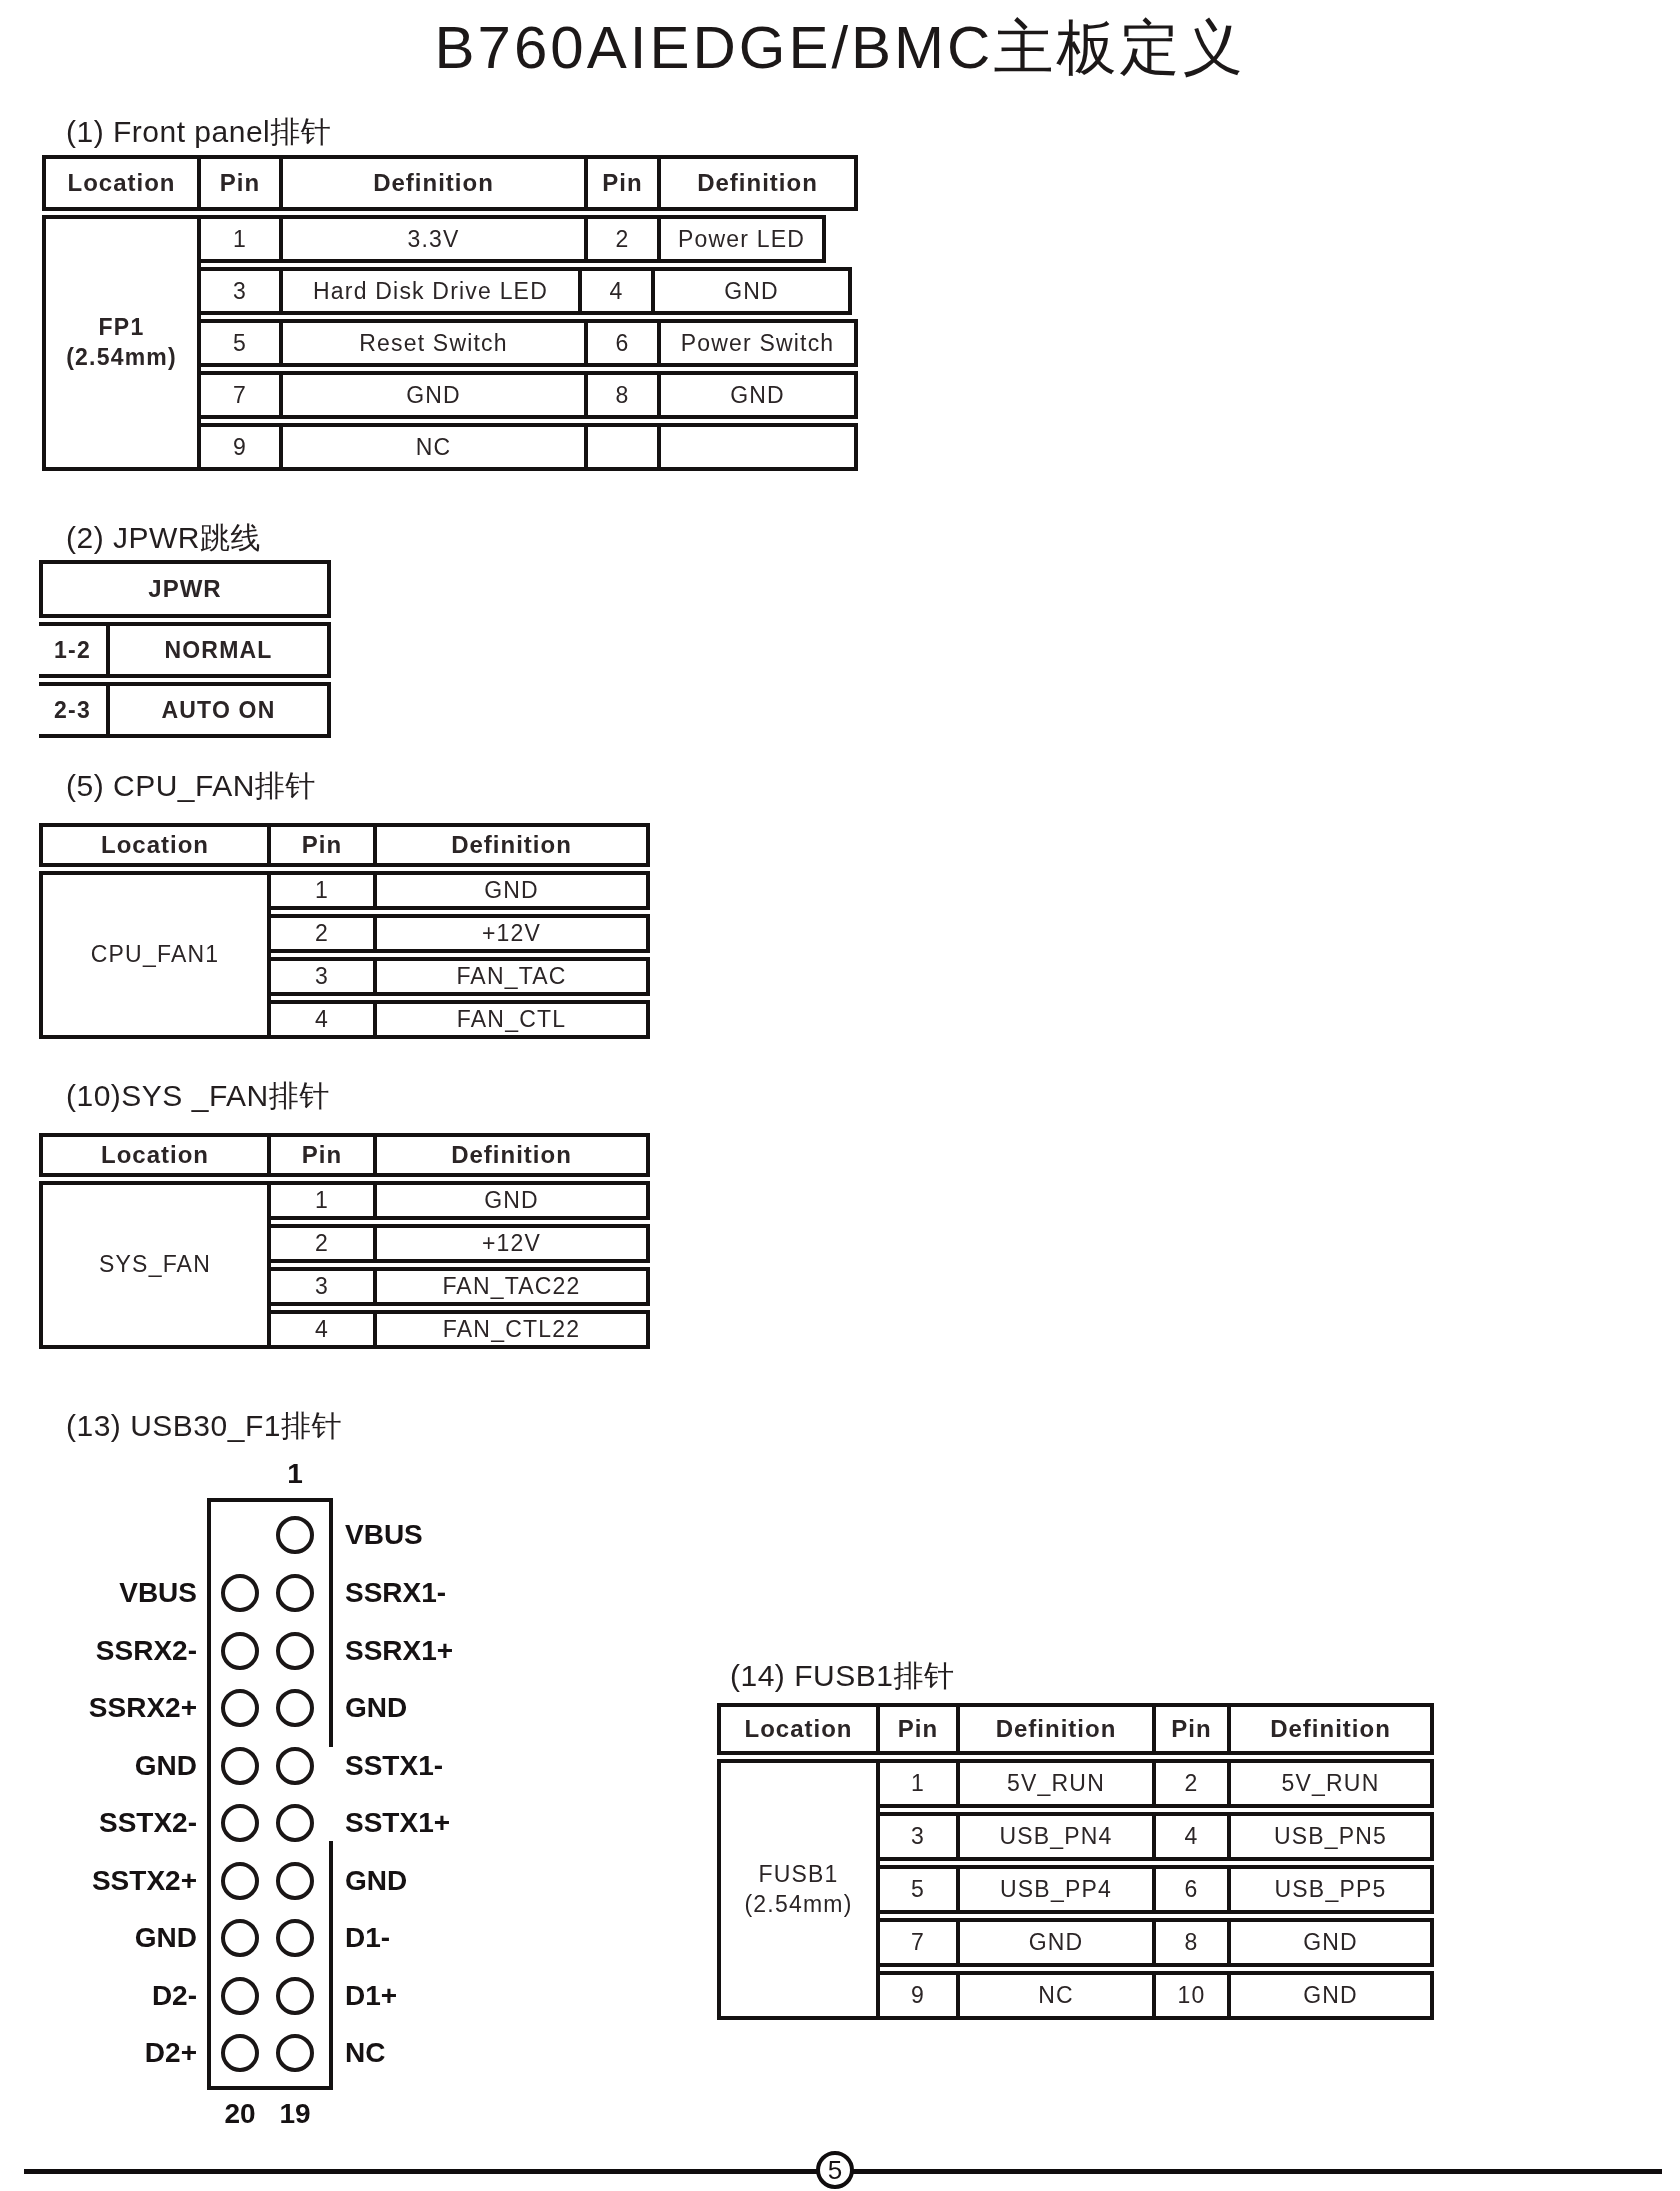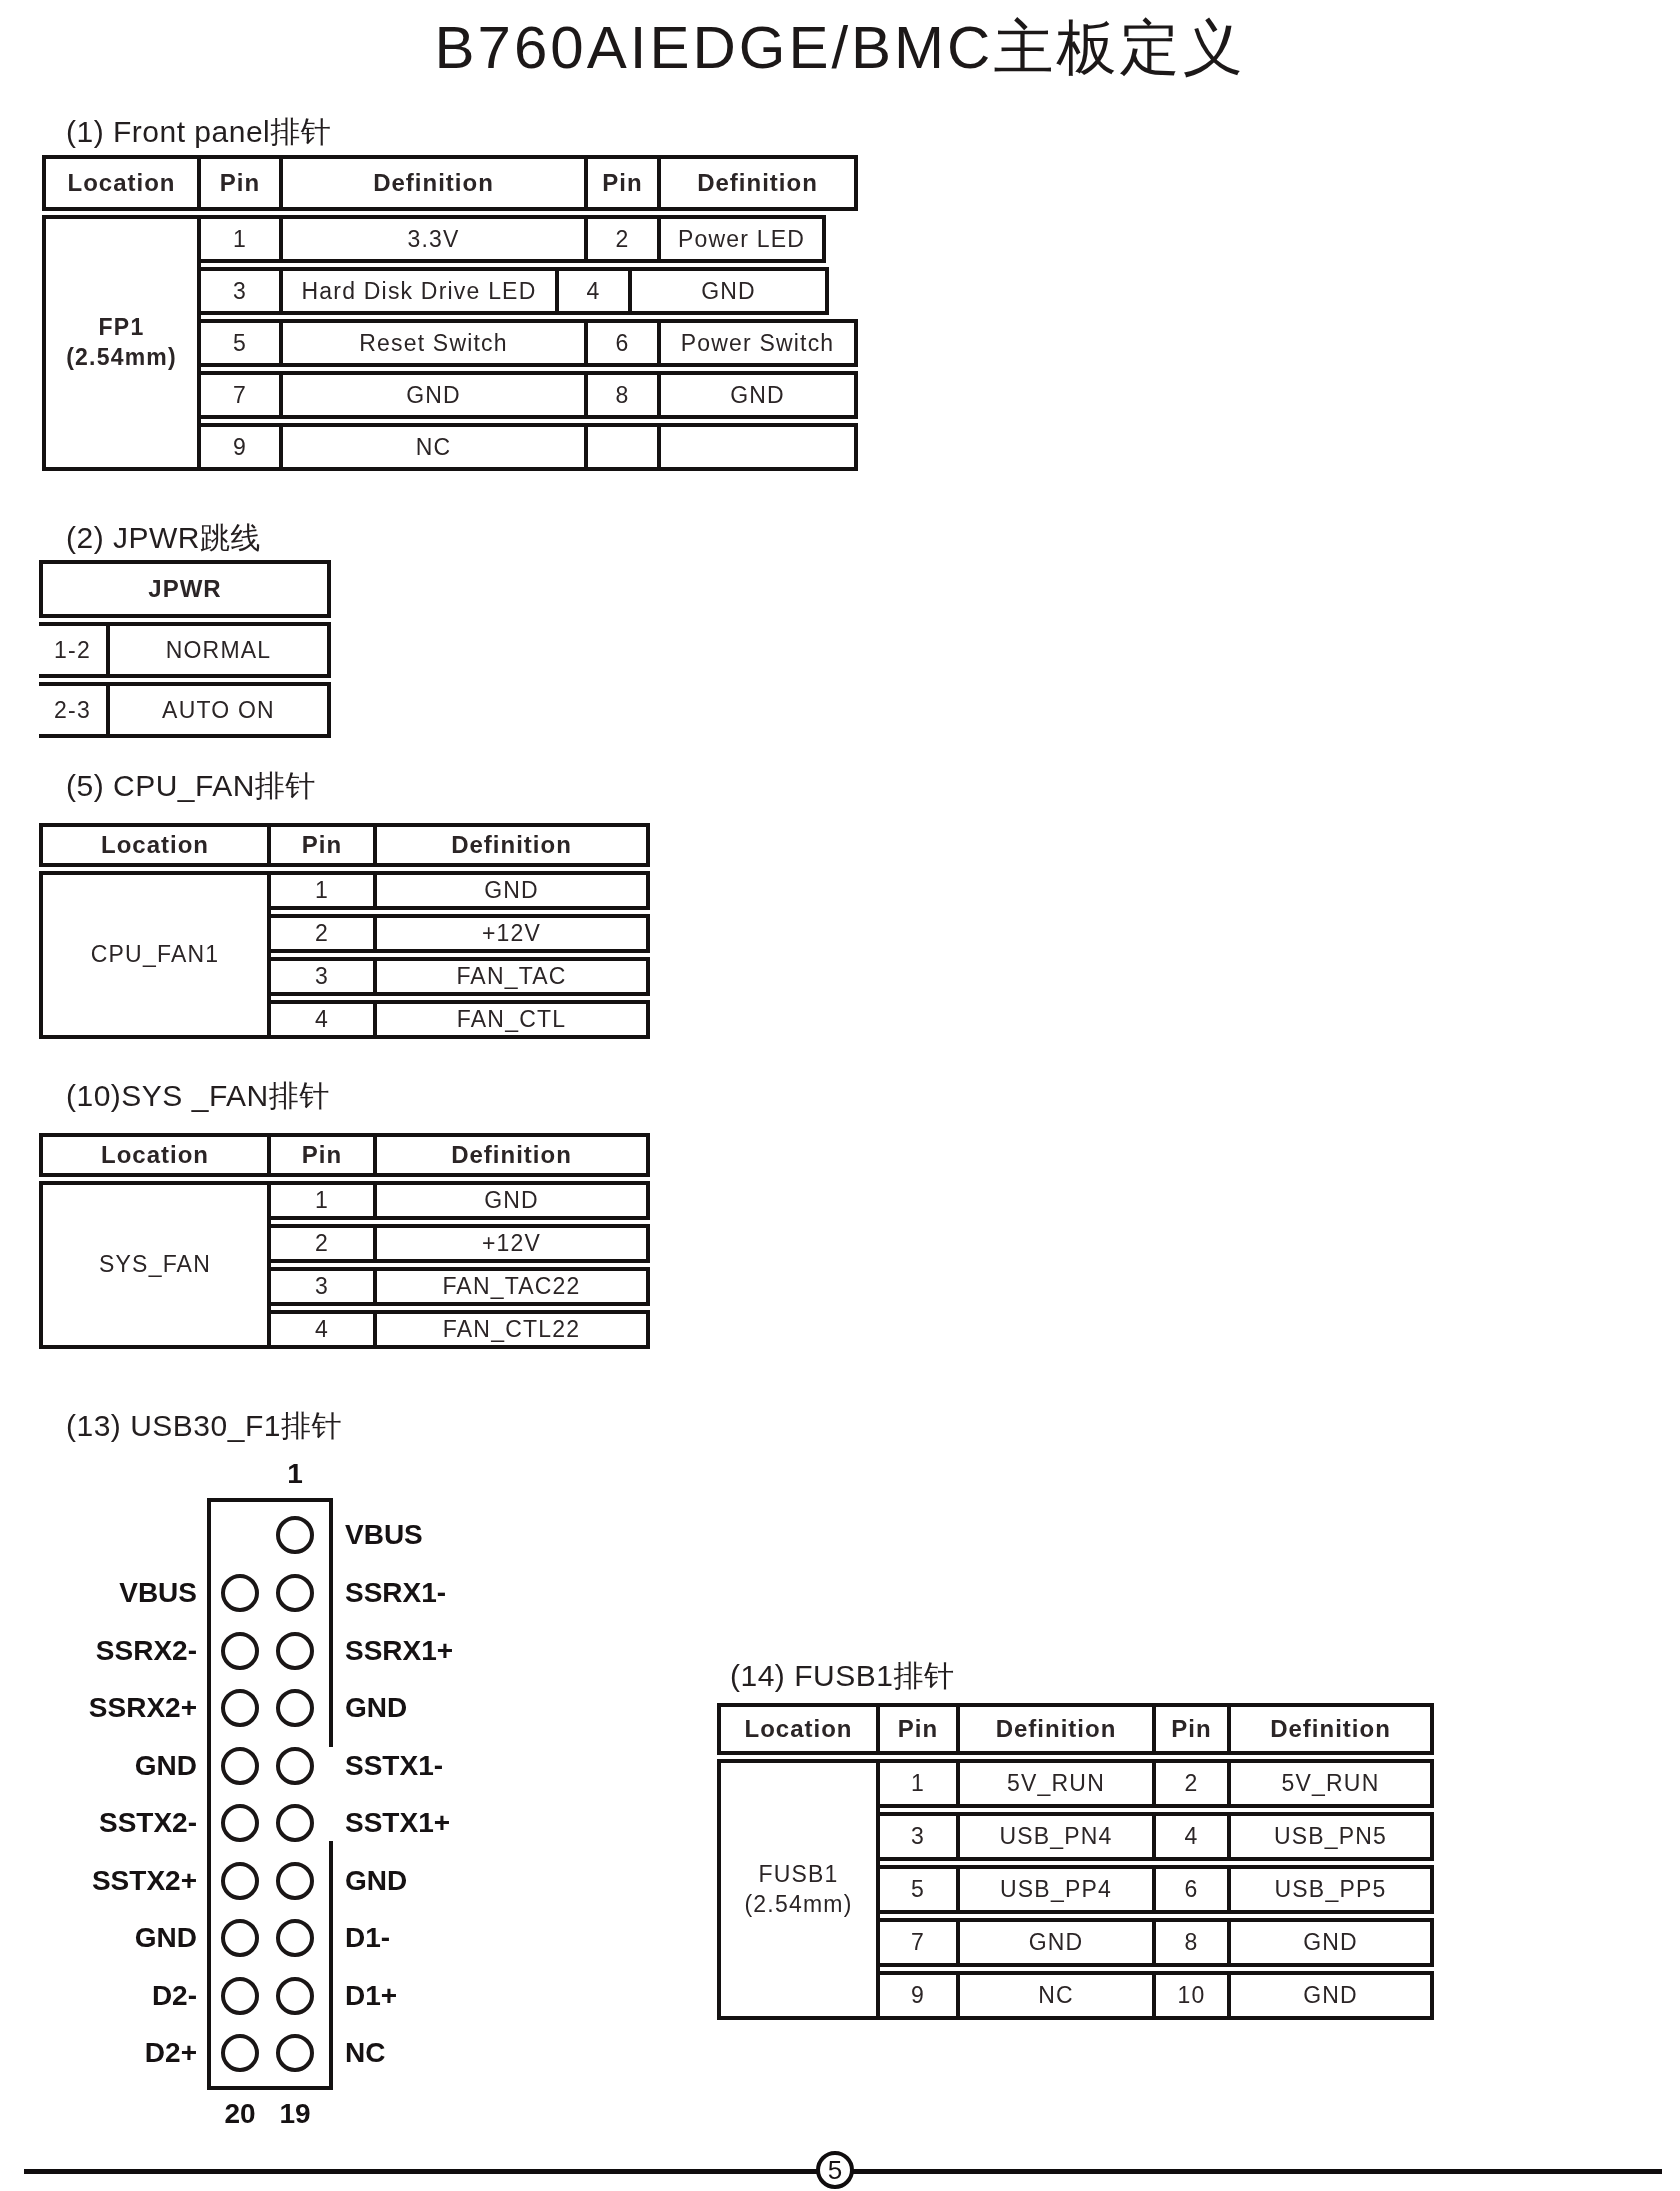--- a/index.html
+++ b/index.html
@@ -85,21 +85,21 @@
   </div>
   <div class="rows" style="left:159px; top:60px;">
     <div class="trow" style="height:48px;">
       <div class="t-cell" style="width:82px;">1</div>
       <div class="t-cell" style="width:305px;">3.3V</div>
       <div class="t-cell" style="width:73px;">2</div>
       <div class="t-cell" style="width:165px;">Power LED</div>
     </div>
     <div class="trow" style="height:48px;">
       <div class="t-cell" style="width:82px;">3</div>
-      <div class="t-cell" style="width:276px;">Hard Disk Drive LED</div>
+      <div class="t-cell" style="width:299px;">Hard Disk Drive LED</div>
       <div class="t-cell" style="width:73px;">4</div>
       <div class="t-cell" style="width:197px;">GND</div>
     </div>
     <div class="trow" style="height:48px;">
       <div class="t-cell" style="width:82px;">5</div>
       <div class="t-cell" style="width:305px;">Reset Switch</div>
       <div class="t-cell" style="width:73px;">6</div>
       <div class="t-cell" style="width:197px;">Power Switch</div>
     </div>
     <div class="trow" style="height:48px;">
@@ -115,21 +115,21 @@
       <div class="t-cell" style="width:197px;"></div>
     </div>
   </div>
 </div>
 
 <div class="heading" style="left:66px; top:518px;">(2) JPWR跳线</div>
 <div class="ptable" style="left:39px; top:560px; width:292px; height:178px;">
   <div class="trow" style="height:58px;">
     <div class="t-cell th" style="width:292px;">JPWR</div>
   </div>
-  <div class="rows" style="left:0; top:62px;">
+  <div class="rows" style="left:0; top:62px;font-weight:bold;">
     <div class="trow" style="height:56px;">
       <div class="t-cell" style="width:71px;">1-2</div>
       <div class="t-cell" style="width:221px;">NORMAL</div>
     </div>
     <div class="trow" style="height:56px;">
       <div class="t-cell" style="width:71px;">2-3</div>
       <div class="t-cell" style="width:221px;">AUTO ON</div>
     </div>
   </div>
 </div>

